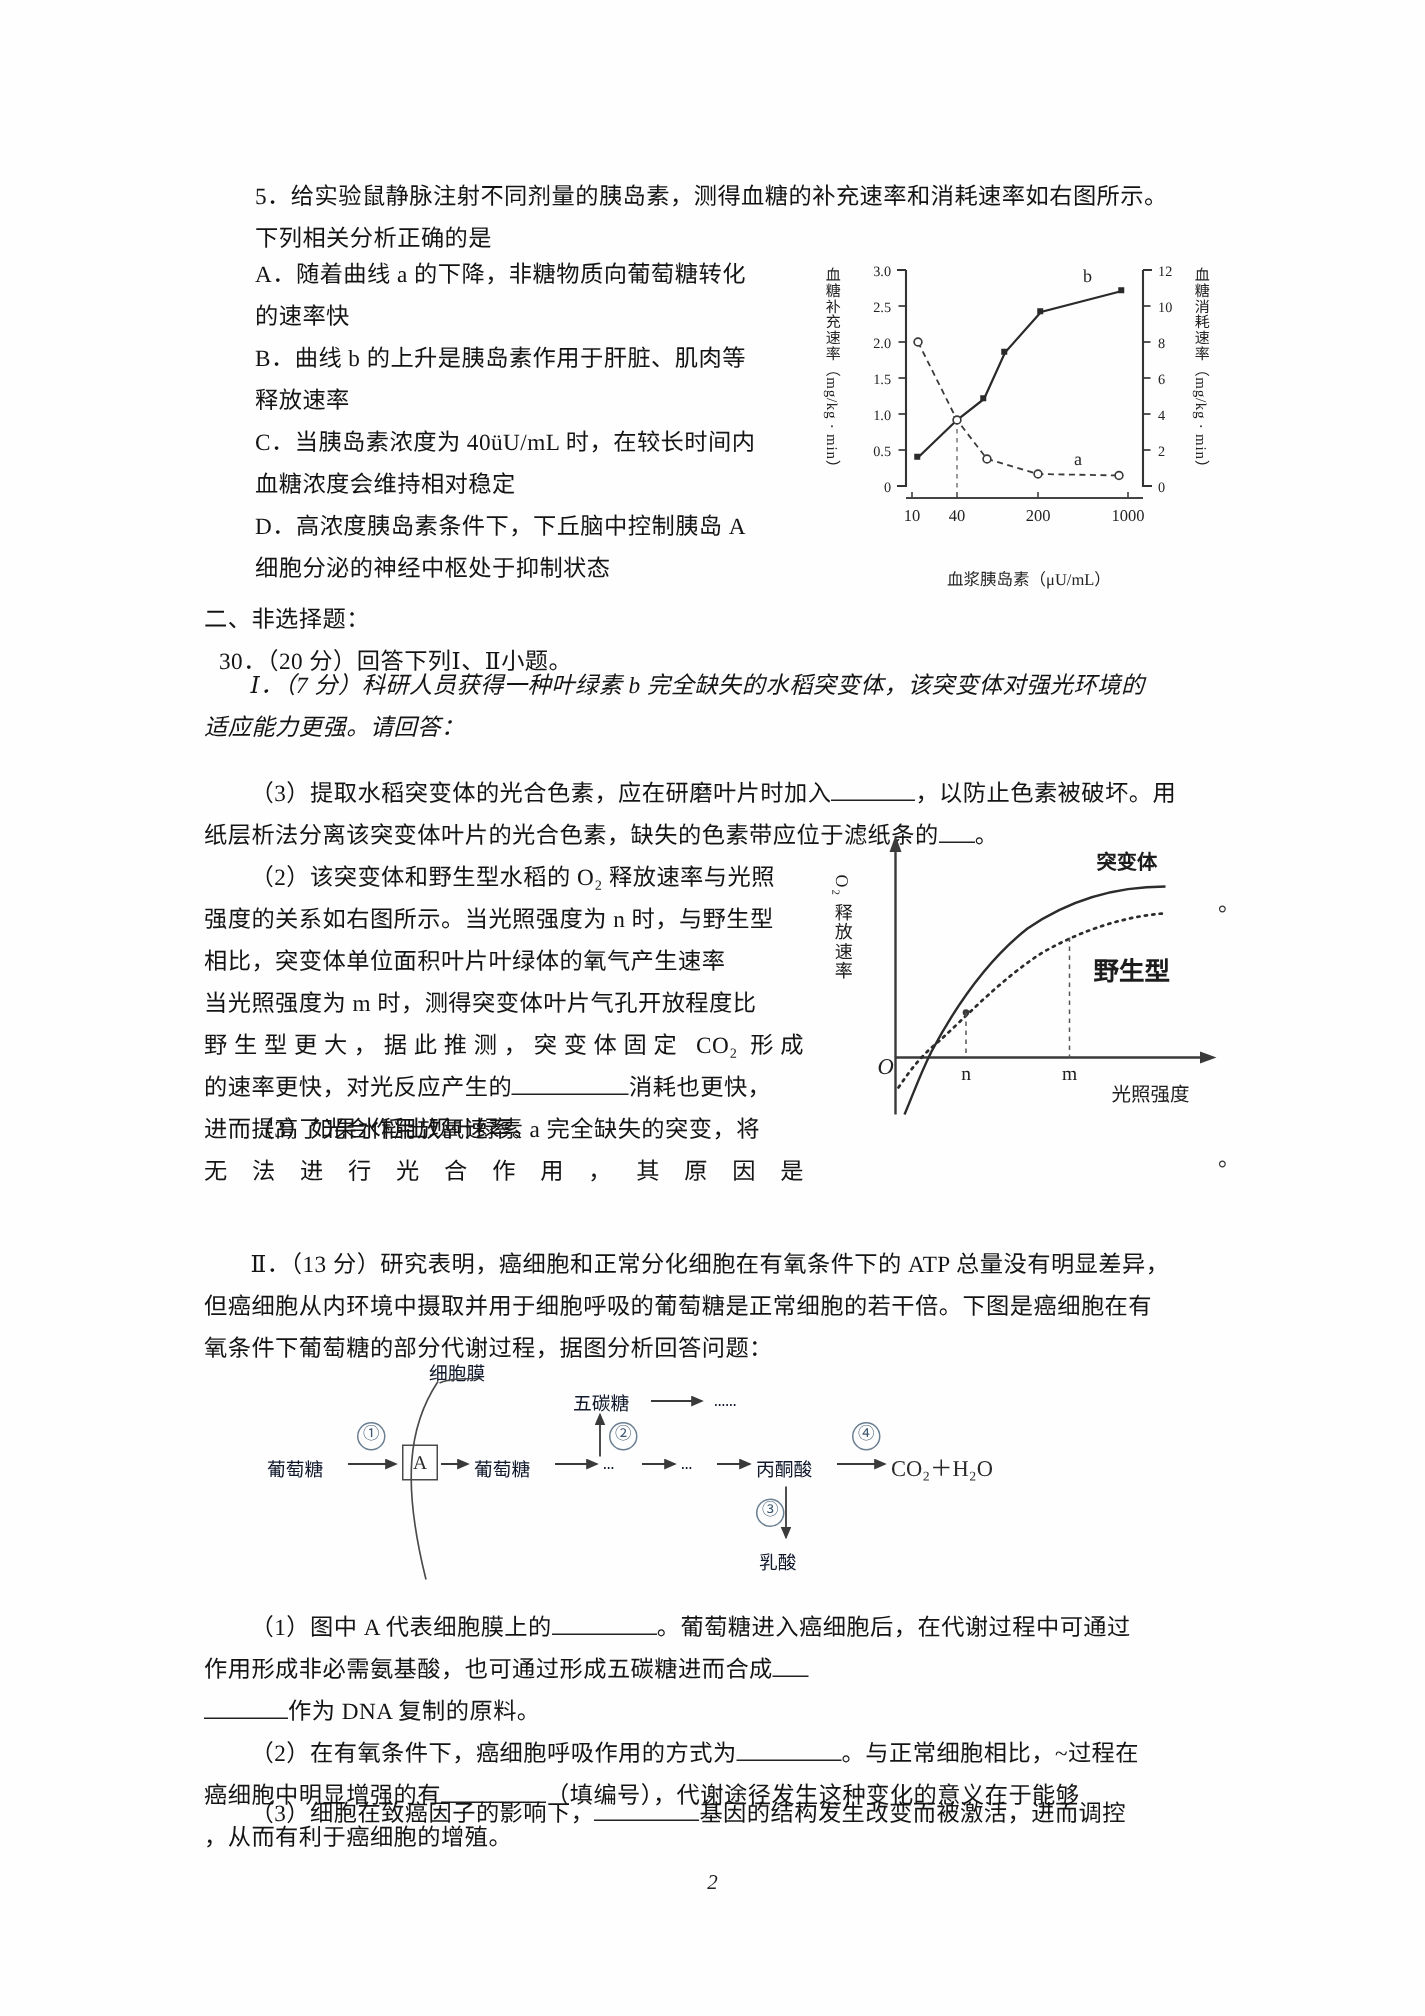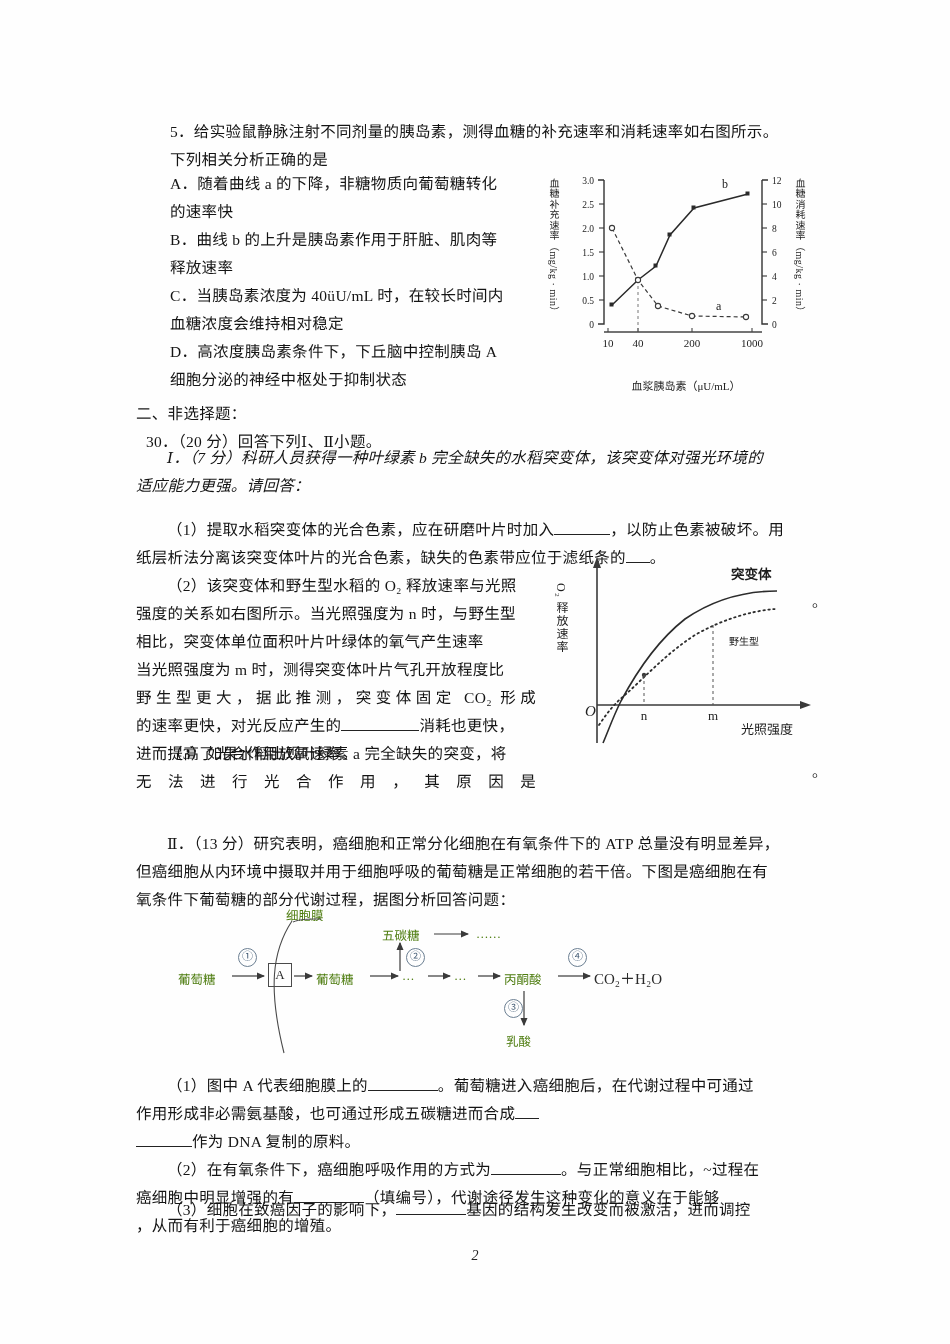--- a/index.html
+++ b/index.html
@@ -130,39 +130,40 @@
     font-size: 13.5px;
     font-weight: bold;
     color: #1d1d1d;
     white-space: nowrap;
     font-family: Liberation Mono, monospace;
   }
   #chart-photo .c2-s2 {
     position: absolute;
     left: 184px;
     top: 80px;
-    font-size: 10px;
-    font-weight: normal;
+    font-size: 17px;
+    font-weight: bold;
     color: #1d1d1d;
     white-space: nowrap;
   }
 
   
   #diagram-metabolism {
     position: absolute;
     left: 176px;
     top: 903px;
     width: 500px;
     height: 165px;
   }
   #diagram-metabolism .dlbl {
     position: absolute;
     font-size: 12.5px;
-    color: #4d7c0f;
-    white-space: nowrap;
+    color: #0f172a;
+    white-space: nowrap;
+    font-family: Liberation Mono, monospace;
   }
   #diagram-metabolism .dlat {
     position: absolute;
     font-family: "Liberation Serif", serif;
     font-size: 15px;
     color: #2a2a2a;
     white-space: nowrap;
   }
   #diagram-metabolism .boxA {
     position: absolute;
@@ -293,21 +294,21 @@
   <div class="blk" style="left:146px; top:428px; width:700px;">
     <p>30．（20 分）回答下列Ⅰ、Ⅱ小题。</p>
   </div>
 
   <div class="blk" style="left:136px; top:444px; width:700px;font-style:italic;">
     <p class="indent2">Ⅰ．（7 分）科研人员获得一种叶绿素 b 完全缺失的水稻突变体，该突变体对强光环境的</p>
     <p>适应能力更强。请回答：</p>
   </div>
 
   <div class="blk" style="left:136px; top:516px; width:700px;">
-    <p class="indent2"><span>（1）提取水稻突变体的光合色素，应在研磨叶片时加入</span><span class="fill w56"></span><span>，以防止色素被破坏。用</span></p>
+    <p class="indent2"><span>（3）提取水稻突变体的光合色素，应在研磨叶片时加入</span><span class="fill w56"></span><span>，以防止色素被破坏。用</span></p>
     <p><span>纸层析法分离该突变体叶片的光合色素，缺失的色素带应位于滤纸条的</span><span class="fill w24"></span><span>。</span></p>
   </div>
 
   <div class="blk" style="left:136px; top:572px; width:400px;">
     <p class="indent2">（2）该突变体和野生型水稻的 O₂ 释放速率与光照</p>
     <p>强度的关系如右图所示。当光照强度为 n 时，与野生型</p>
     <p>相比，突变体单位面积叶片叶绿体的氧气产生速率</p>
     <p>当光照强度为 m 时，测得突变体叶片气孔开放程度比</p>
     <p class="just-spread">野生型更大，据此推测，突变体固定 CO₂ 形成</p>
     <p><span>的速率更快，对光反应产生的</span><span class="fill w78"></span><span>消耗也更快，</span></p>

